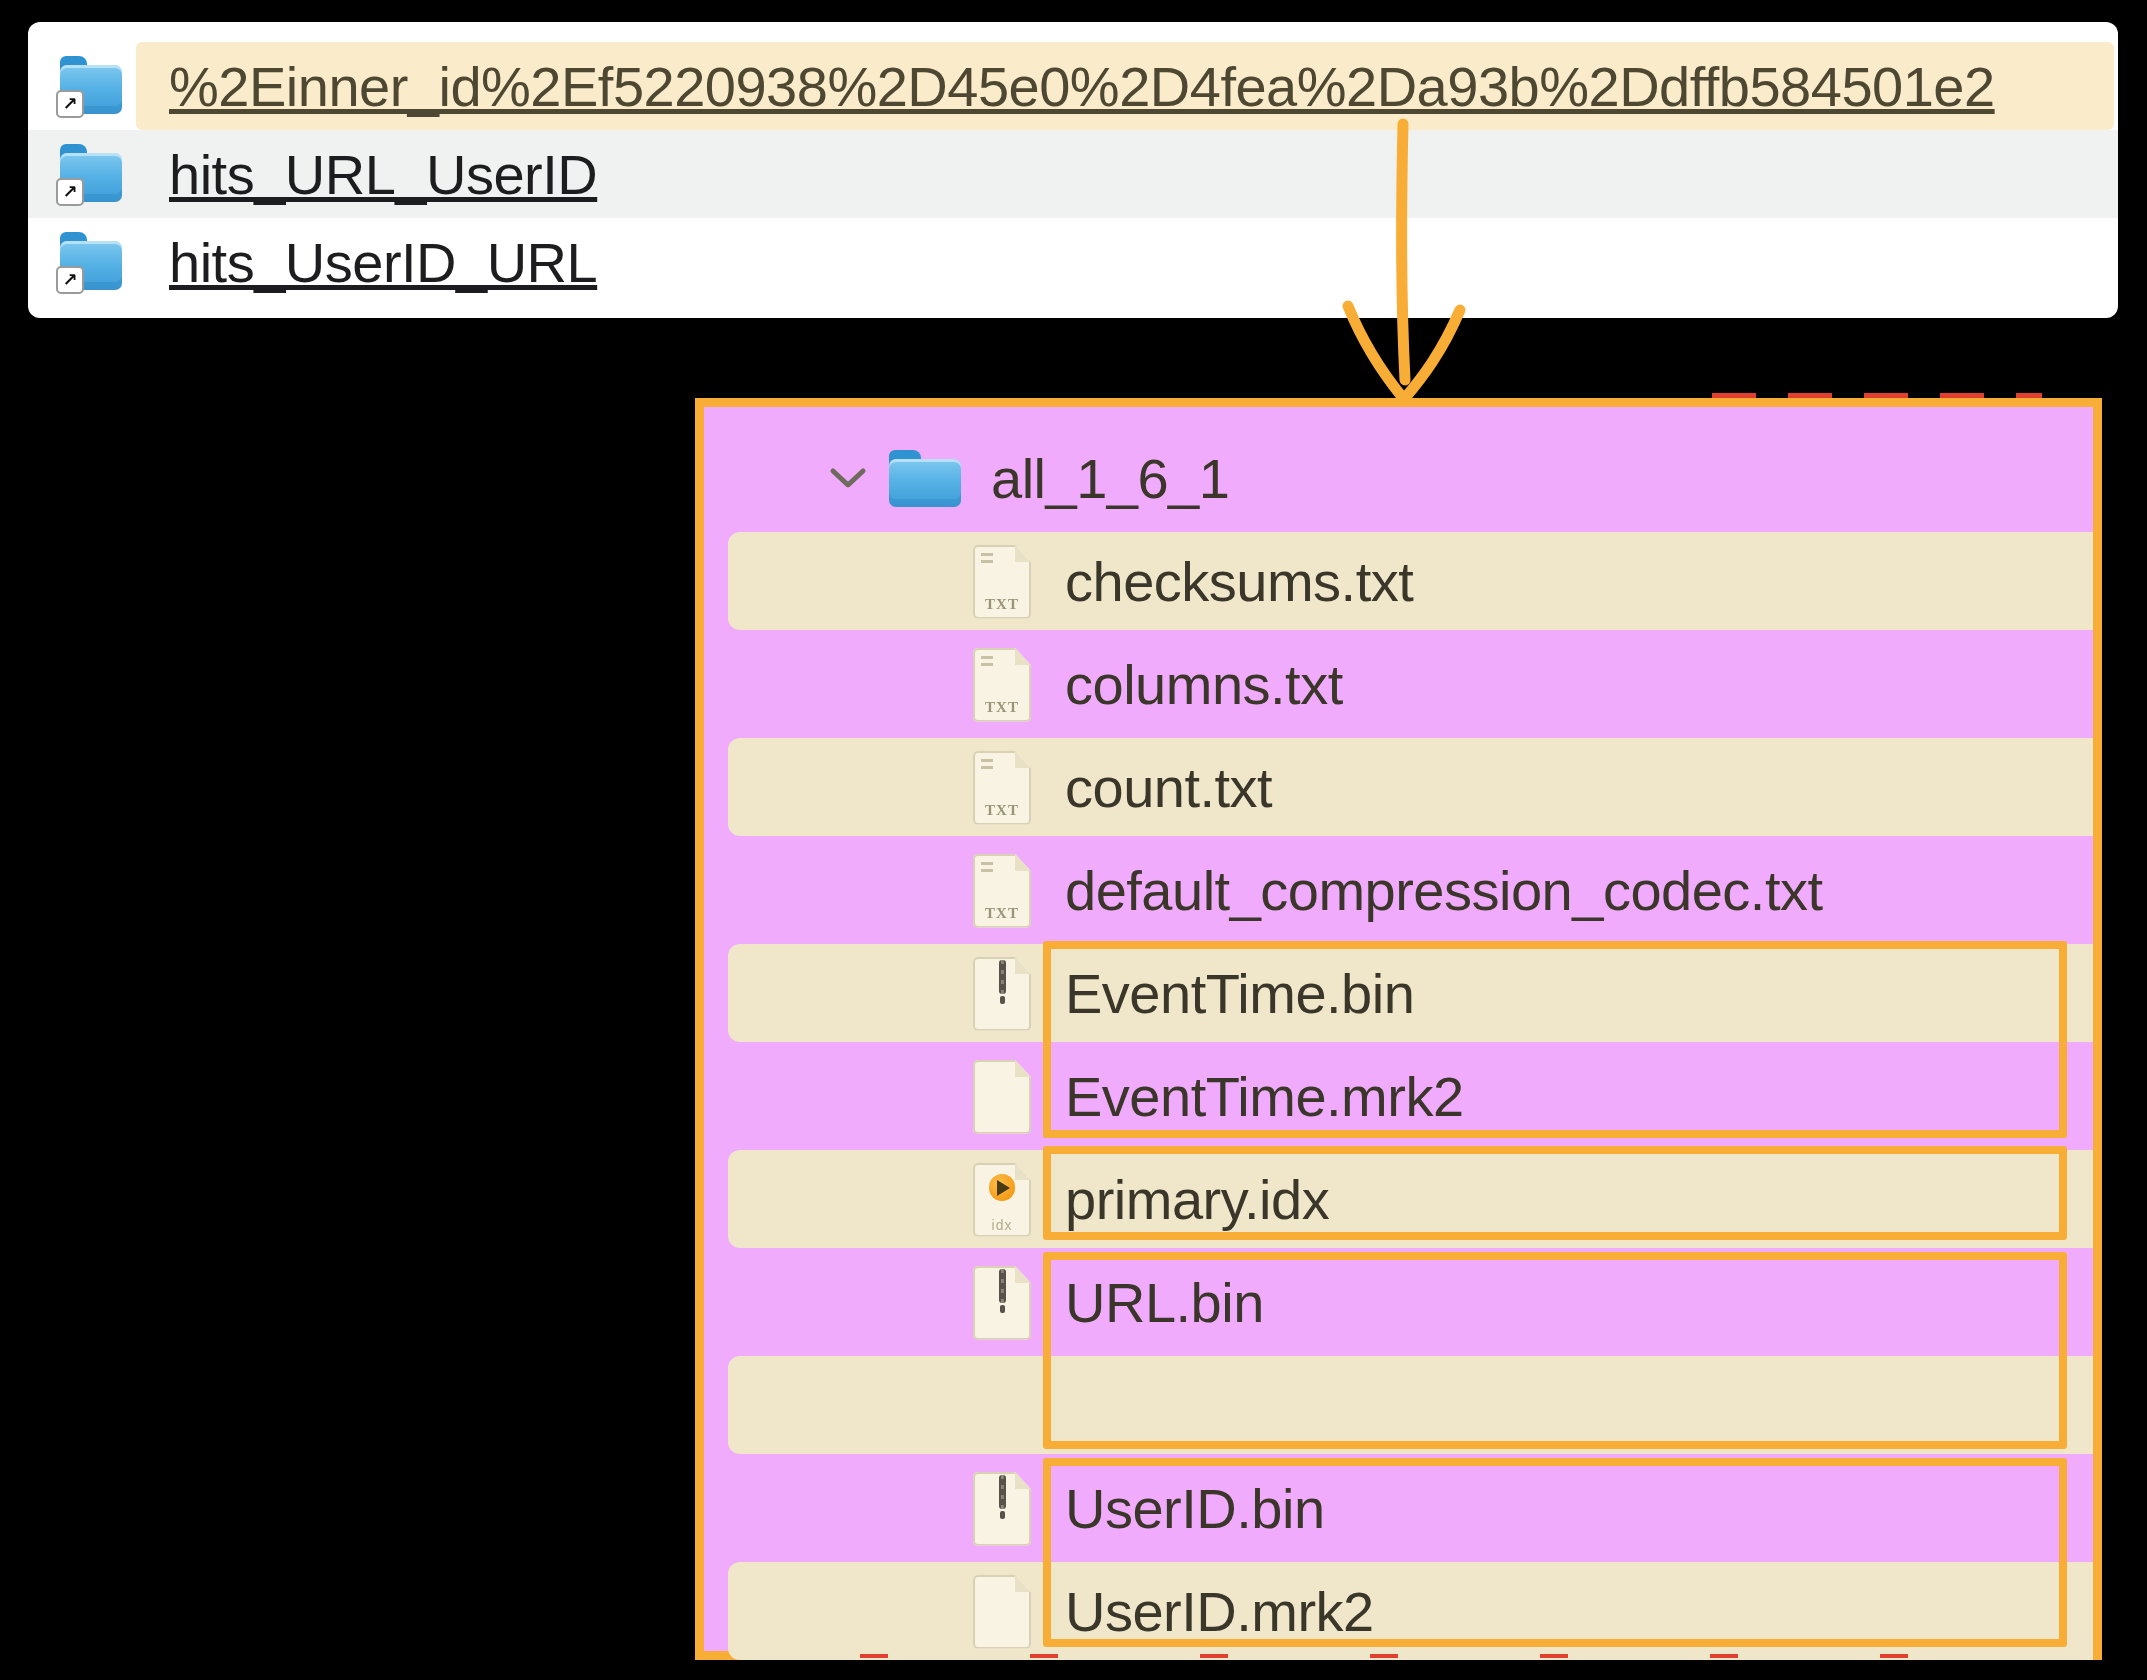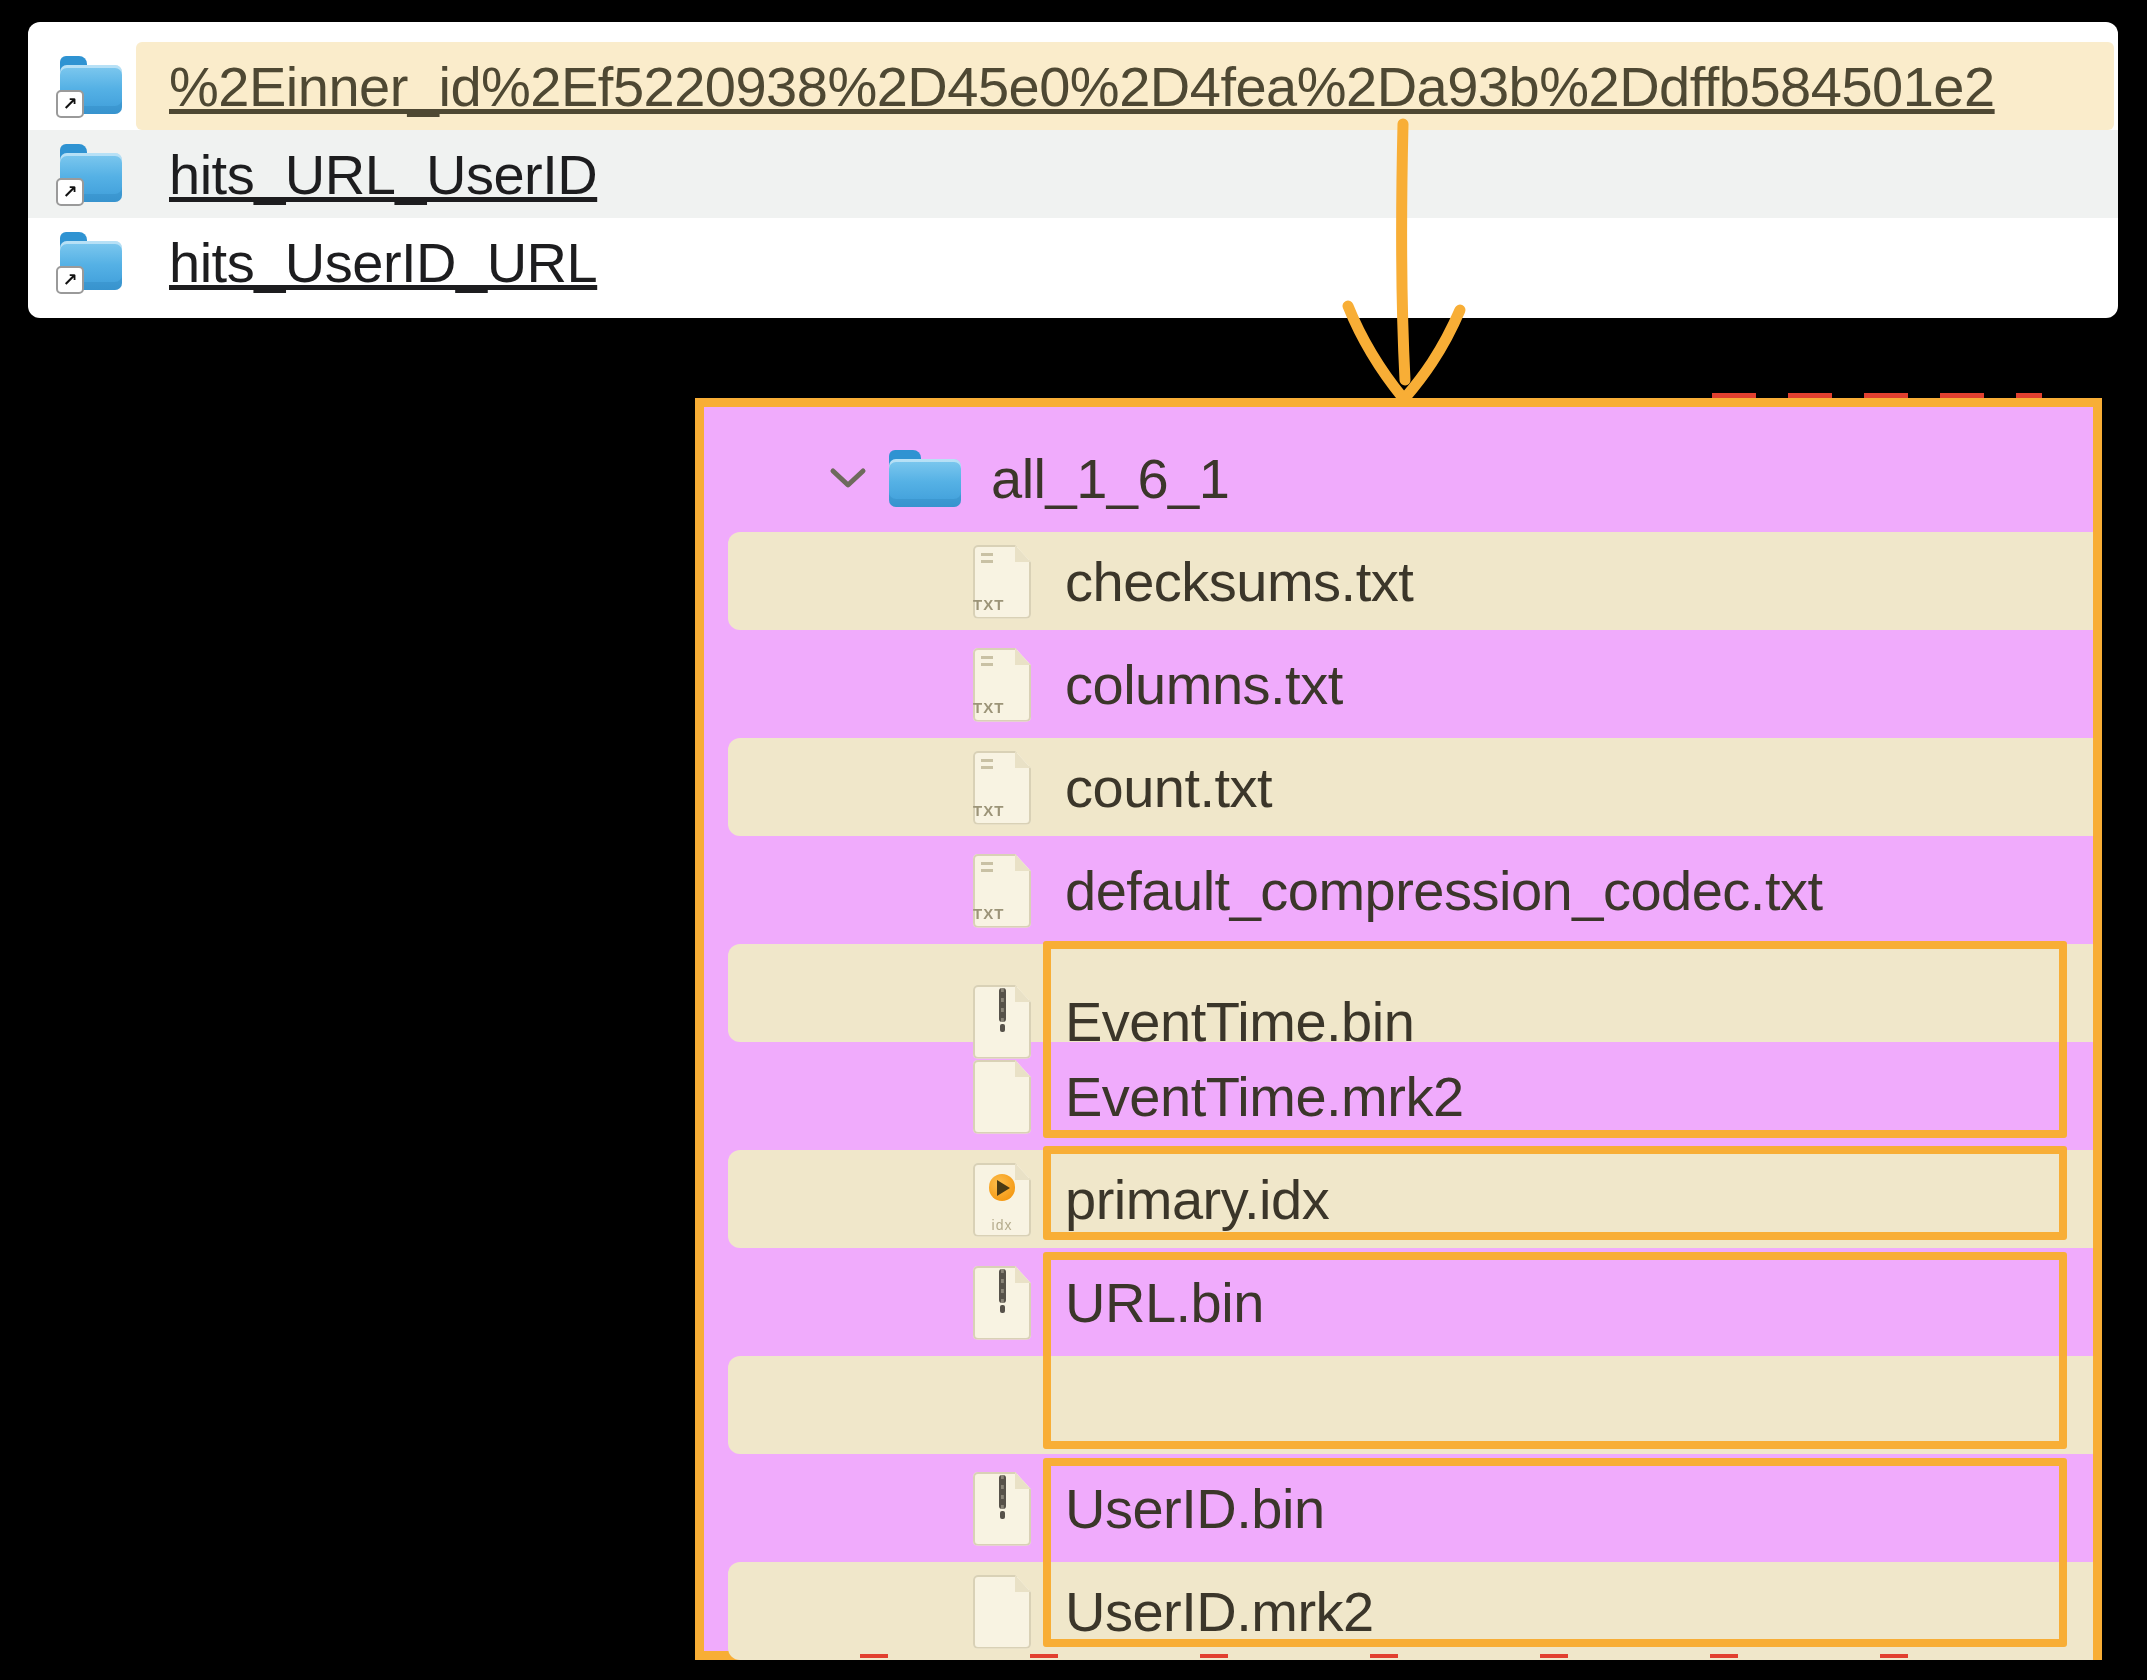--- a/index.html
+++ b/index.html
@@ -42,22 +42,22 @@
   .f-row.root .f-label{left:287px;}
   .chevron{position:absolute;left:125px;width:38px;height:24px;}
   .root-folder{left:185px;width:72px;height:58px;top:auto;}
 
   
   .page{position:absolute;left:269px;width:58px;height:74px;background:#F8F3E2;
         clip-path:polygon(0 0,72% 0,100% 24%,100% 100%,0 100%);
         box-shadow:inset 0 0 0 2px #D9D1B6;border-radius:5px;}
   .page .fold{position:absolute;left:72%;top:0;width:28%;height:24%;background:#E9E1C6;
               clip-path:polygon(0 0,100% 100%,0 100%);}
-  .page .txt-badge{position:absolute;bottom:7%;width:100%;
-                   font-size:15px;font-weight:bold;letter-spacing:1px;color:#9C9478;}
+  .page .txt-badge{position:absolute;bottom:7%;width:100%;text-align:center;
+                   font-size:15px;font-weight:bold;letter-spacing:1px;color:#9C9478;font-family:Liberation Serif, serif;}
   .page .txt-lines{position:absolute;left:14%;top:12%;width:20%;height:3px;background:#C9C1A4;
                    box-shadow:0 7px 0 #C9C1A4;}
   .page .zipper{position:absolute;left:44%;top:5%;width:13%;height:46%;background:#57524A;border-radius:3px;
                 background-image:repeating-linear-gradient(180deg,#8A8578 0 4px,#57524A 4px 10px);
                 background-size:40% 100%;background-repeat:no-repeat;background-position:center;}
   .page .zipper::after{content:"";position:absolute;left:20%;bottom:-10px;width:60%;height:8px;
                 background:#57524A;border-radius:2px;}
   .page .idx-disc{position:absolute;left:27%;top:16%;width:46%;height:36%;border-radius:50%;
                 background:radial-gradient(circle at 38% 35%,#FDBE4E,#F59A14 75%);
                 display:flex;align-items:center;justify-content:center;}
@@ -159,21 +159,21 @@
       <span class="f-label">count.txt</span>
     </div>
     <div class="f-row" style="top:432px;">
       <span class="page">
           <span class="fold"></span>
           <span class="txt-lines"></span>
           <span class="txt-badge">TXT</span>
         </span>
       <span class="f-label">default_compression_codec.txt</span>
     </div>
-    <div class="f-row" style="top:535px;margin-top:28px;">
+    <div class="f-row" style="top:535px;">
       <span class="page">
           <span class="fold"></span>
           <span class="zipper"></span>
         </span>
       <span class="f-label">EventTime.bin</span>
     </div>
     <div class="f-row" style="top:638px;">
       <span class="page">
           <span class="fold"></span>
         </span>

